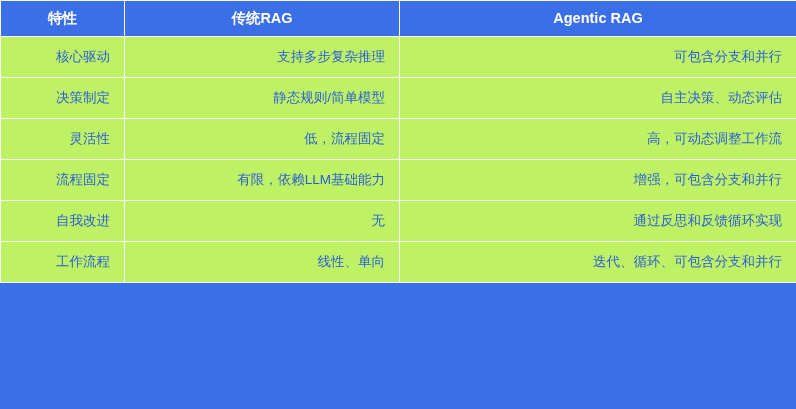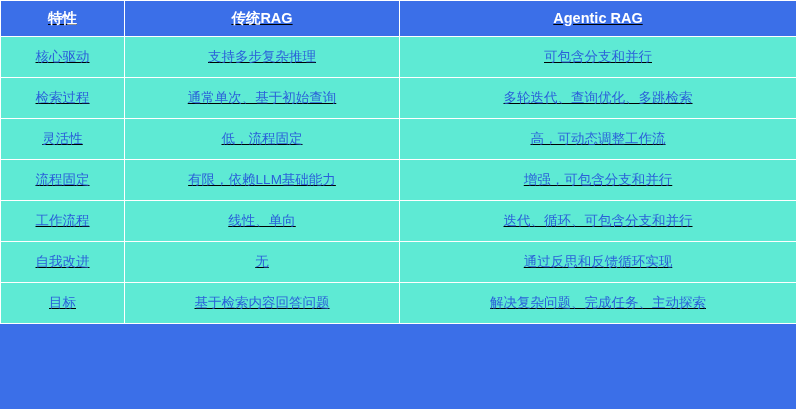--- a/index.html
+++ b/index.html
@@ -15,21 +15,20 @@
   }
   .table-wrap {
     width: 796px;
     height: 409px;
     box-sizing: border-box;
   }
   table.comparison {
     width: 796px;
     border-collapse: collapse;
     table-layout: fixed;
-    text-decoration: underline;
   }
   table.comparison col.c0 { width: 124px; }
   table.comparison col.c1 { width: 275px; }
   table.comparison col.c2 { width: 397px; }
 
   table.comparison th,
   table.comparison td {
     border: 1px solid #ffffff;
     padding: 0 14px;
     height: 41px;
@@ -41,23 +40,23 @@
   }
   table.comparison thead th {
     background: #3b6fe8;
     color: #ffffff;
     font-weight: bold;
     text-align: center;
     font-size: 14.5px;
     height: 36px;
   }
   table.comparison tbody td {
-    background: #5eead4;
+    background: #bef264;
     color: #2b5fd9;
-    text-align: center;
+    text-align: right;
   }
   table.comparison tbody td.feature-cell {
     color: #2b5fd9;
     font-weight: normal;
   }
   table.comparison tbody tr:first-child td { }
   table.comparison tbody td.col-trad { }
   table.comparison tbody td.col-agentic { }
 </style>
 </head>
@@ -77,44 +76,39 @@
         <th>Agentic RAG</th>
       </tr>
     </thead>
     <tbody>
       <tr>
         <td class="feature-cell">核心驱动</td>
         <td class="col-trad">支持多步复杂推理</td>
         <td class="col-agentic">可包含分支和并行</td>
       </tr>
       <tr>
-        <td class="feature-cell">检索过程</td>
-        <td class="col-trad">通常单次、基于初始查询</td>
-        <td class="col-agentic">多轮迭代、查询优化、多跳检索</td>
+        <td class="feature-cell">决策制定</td>
+        <td class="col-trad">静态规则/简单模型</td>
+        <td class="col-agentic">自主决策、动态评估</td>
       </tr>
       <tr>
         <td class="feature-cell">灵活性</td>
         <td class="col-trad">低，流程固定</td>
         <td class="col-agentic">高，可动态调整工作流</td>
       </tr>
       <tr>
         <td class="feature-cell">流程固定</td>
         <td class="col-trad">有限，依赖LLM基础能力</td>
         <td class="col-agentic">增强，可包含分支和并行</td>
       </tr>
       <tr>
-        <td class="feature-cell">工作流程</td>
-        <td class="col-trad">线性、单向</td>
-        <td class="col-agentic">迭代、循环、可包含分支和并行</td>
-      </tr>
-      <tr>
         <td class="feature-cell">自我改进</td>
         <td class="col-trad">无</td>
         <td class="col-agentic">通过反思和反馈循环实现</td>
       </tr>
       <tr>
-        <td class="feature-cell">目标</td>
-        <td class="col-trad">基于检索内容回答问题</td>
-        <td class="col-agentic">解决复杂问题、完成任务、主动探索</td>
+        <td class="feature-cell">工作流程</td>
+        <td class="col-trad">线性、单向</td>
+        <td class="col-agentic">迭代、循环、可包含分支和并行</td>
       </tr>
     </tbody>
   </table>
 </div>
 
 </body></html>

